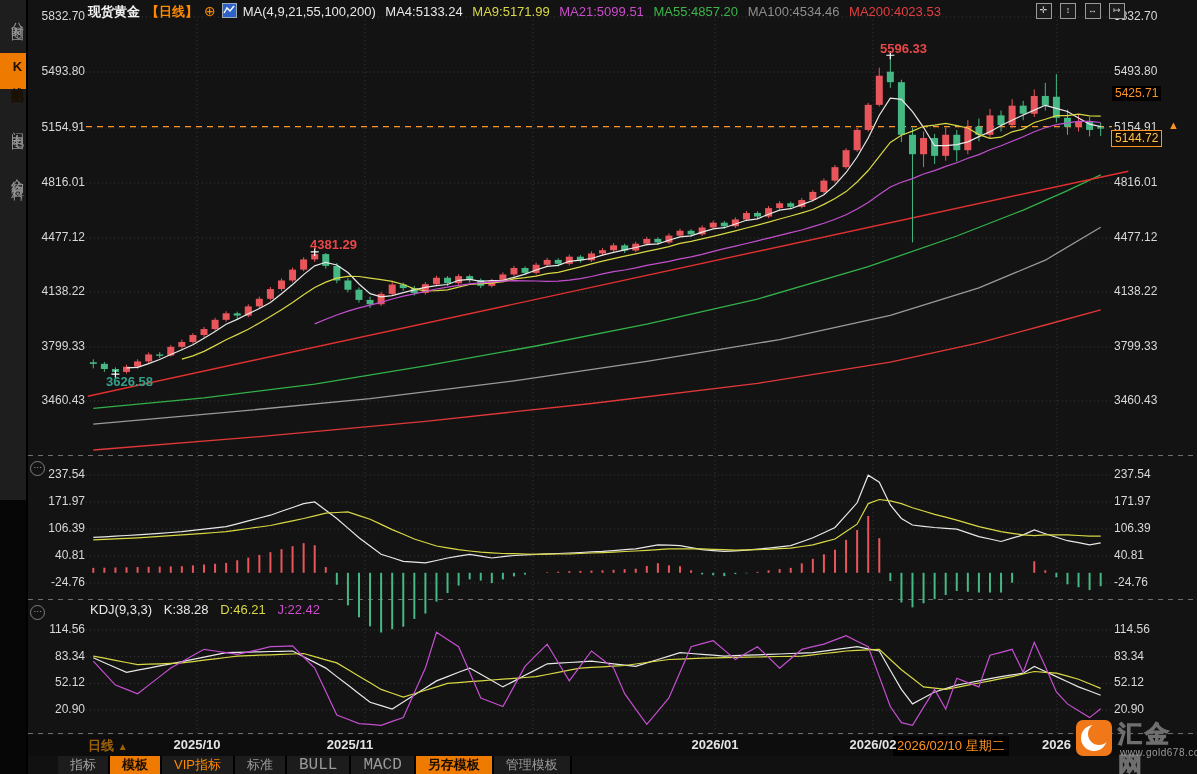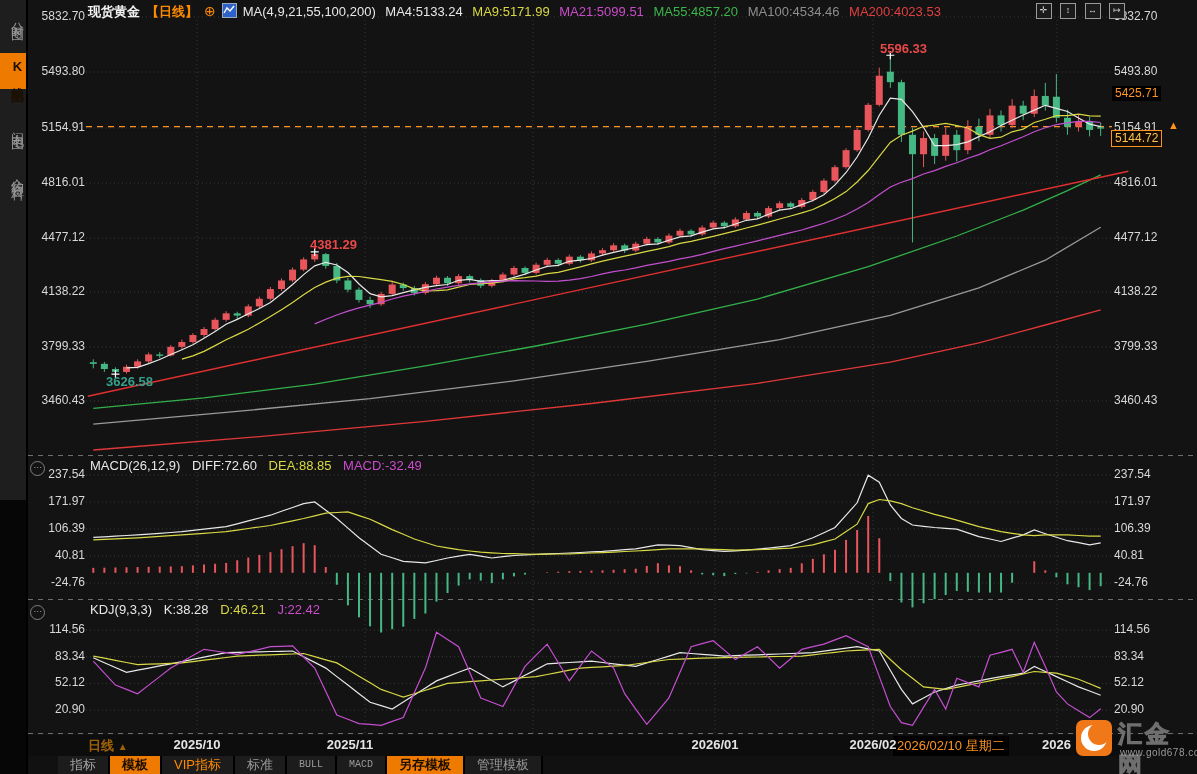--- a/index.html
+++ b/index.html
@@ -56,21 +56,21 @@
   #cur-date{position:absolute;left:865px;top:1px;background:#000;color:#ff9322;padding:1px 4px;}
   #next-month{position:absolute;left:1014px;top:2px;color:#e4e4e4;font-weight:bold;}
   
   #toolbar{position:absolute;left:28px;top:756px;width:1169px;height:18px;background:#111;
            display:flex;align-items:stretch;padding-left:30px;box-sizing:border-box;z-index:2;}
   .tb{font-size:13px;line-height:18px;padding:0 12px;background:#1c1c1c;color:#9a9a9a;
       border-right:2px solid #000;cursor:pointer;white-space:nowrap;}
   .tb.plain{color:#a3a3a3;}
   .tb.vip{color:#ff8a00;}
   .tb.active{background:#ef7a00;color:#190d00;font-weight:bold;}
-  .tb.mono{font-family:"Liberation Mono","DejaVu Sans Mono",monospace;font-size:10px;}
+  .tb.mono{font-family:"Liberation Mono","DejaVu Sans Mono",monospace;font-size:16px;}
   
   #logo{position:absolute;left:1076px;top:716px;z-index:8;width:96px;height:48px;}
   .logo-sq{position:absolute;left:0;top:4px;width:36px;height:36px;background:#f07818;border-radius:7px;}
   .logo-sq:before{content:"";position:absolute;left:5px;top:5px;width:26px;height:26px;
                   background:#fff;border-radius:50%;}
   .logo-sq:after{content:"";position:absolute;left:12px;top:3px;width:22px;height:22px;
                  background:#f07818;border-radius:50%;}
   .logo-name{position:absolute;left:42px;top:2px;font-size:24px;font-weight:bold;color:#3a3a3a;
              -webkit-text-stroke:1px #6f6f6f;letter-spacing:3px;}
   .logo-url{position:absolute;left:44px;top:31px;font-size:10px;color:#9b9b9b;letter-spacing:0.5px;}
@@ -417,26 +417,20 @@
       <line x1="1072.67" y1="572.8052611513534" x2="1072.67" y2="586.1868852459016" stroke="#45b884" stroke-width="2"></line>
       <path d="M65.3 537.4 L76.4 536.8 L87.4 536.2 L98.5 535.5 L109.6 534.9 L120.7 534.1 L131.7 533.3 L142.8 532.5 L153.9 531.6 L164.9 530.4 L176.0 529.2 L187.1 527.9 L198.1 526.7 L209.2 523.8 L220.3 520.9 L231.4 518.0 L242.4 515.2 L253.5 511.3 L264.6 507.5 L275.6 503.6 L286.7 502.0 L297.8 510.2 L308.8 518.5 L319.9 528.1 L331.0 537.8 L342.1 546.0 L353.1 554.3 L364.2 557.8 L375.3 561.3 L386.3 562.1 L397.4 562.9 L408.5 560.5 L419.5 558.0 L430.6 556.1 L441.7 554.3 L452.8 556.1 L463.8 558.0 L474.9 556.7 L486.0 555.5 L497.0 554.9 L508.1 554.3 L519.2 553.9 L530.2 553.5 L541.3 553.0 L552.4 552.5 L563.5 551.9 L574.5 551.4 L585.6 550.6 L596.7 549.7 L607.7 548.9 L618.8 546.9 L629.9 544.8 L640.9 545.2 L652.0 545.6 L663.1 547.7 L674.1 549.7 L685.2 550.6 L696.3 551.4 L707.4 550.8 L718.4 550.2 L729.5 549.1 L740.6 548.1 L751.6 546.9 L762.7 545.6 L773.8 541.7 L784.9 537.8 L795.9 532.7 L807.0 527.5 L818.1 515.2 L829.1 502.8 L840.2 475.2 L851.3 482.2 L862.3 504.9 L873.4 518.5 L884.5 525.0 L895.5 526.3 L906.6 527.5 L917.7 528.3 L928.8 529.2 L939.8 532.9 L950.9 536.6 L962.0 539.0 L973.0 541.5 L984.1 538.2 L995.2 534.9 L1006.3 530.0 L1017.3 533.7 L1028.4 537.2 L1039.5 540.7 L1050.5 542.7 L1061.6 544.8 L1072.7 542.9 " fill="none" stroke="#e8e8e8" stroke-width="1.2"></path>
       <path d="M65.3 539.9 L76.4 539.4 L87.4 538.8 L98.5 538.3 L109.6 537.8 L120.7 537.1 L131.7 536.4 L142.8 535.6 L153.9 534.9 L164.9 534.1 L176.0 533.3 L187.1 532.5 L198.1 531.6 L209.2 530.1 L220.3 528.5 L231.4 527.0 L242.4 525.5 L253.5 523.1 L264.6 520.8 L275.6 518.5 L286.7 515.8 L297.8 513.1 L308.8 512.5 L319.9 511.9 L331.0 515.6 L342.1 519.3 L353.1 524.4 L364.2 529.6 L375.3 534.3 L386.3 539.0 L397.4 542.5 L408.5 546.0 L419.5 547.9 L430.6 549.7 L441.7 551.0 L452.8 552.2 L463.8 552.8 L474.9 553.5 L486.0 553.7 L497.0 554.0 L508.1 554.3 L519.2 554.1 L530.2 554.0 L541.3 553.9 L552.4 553.5 L563.5 553.0 L574.5 552.6 L585.6 552.1 L596.7 551.5 L607.7 551.0 L618.8 550.3 L629.9 549.6 L640.9 548.9 L652.0 548.9 L663.1 548.9 L674.1 548.9 L685.2 549.3 L696.3 549.7 L707.4 550.2 L718.4 549.9 L729.5 549.6 L740.6 549.3 L751.6 548.7 L762.7 548.1 L773.8 546.5 L784.9 544.8 L795.9 541.9 L807.0 539.0 L818.1 531.6 L829.1 524.2 L840.2 503.6 L851.3 499.5 L862.3 500.8 L873.4 503.6 L884.5 507.7 L895.5 511.0 L906.6 514.3 L917.7 517.2 L928.8 520.1 L939.8 523.4 L950.9 526.7 L962.0 529.2 L973.0 531.6 L984.1 533.3 L995.2 534.9 L1006.3 535.7 L1017.3 534.9 L1028.4 534.9 L1039.5 534.9 L1050.5 535.5 L1061.6 536.2 L1072.7 536.2 " fill="none" stroke="#d8d845" stroke-width="1.2"></path>
       <path d="M65.3 657.8 L76.4 662.7 L87.4 667.5 L98.5 672.3 L109.6 670.2 L120.7 668.1 L131.7 665.9 L142.8 663.8 L153.9 661.6 L164.9 659.3 L176.0 657.1 L187.1 654.9 L198.1 652.7 L209.2 652.4 L220.3 652.1 L231.4 651.8 L242.4 651.5 L253.5 651.3 L264.6 651.0 L275.6 656.7 L286.7 662.4 L297.8 668.1 L308.8 676.6 L319.9 685.1 L331.0 693.7 L342.1 702.2 L353.1 705.6 L364.2 709.1 L375.3 702.0 L386.3 695.0 L397.4 687.9 L408.5 680.9 L419.5 676.6 L430.6 672.3 L441.7 668.1 L452.8 674.3 L463.8 680.6 L474.9 686.9 L486.0 681.1 L497.0 675.3 L508.1 669.6 L519.2 663.8 L530.2 663.1 L541.3 662.5 L552.4 661.9 L563.5 661.2 L574.5 662.5 L585.6 663.8 L596.7 665.1 L607.7 666.4 L618.8 662.9 L629.9 659.5 L640.9 656.1 L652.0 652.7 L663.1 653.5 L674.1 654.4 L685.2 655.2 L696.3 656.1 L707.4 655.7 L718.4 655.2 L729.5 654.8 L740.6 654.4 L751.6 654.0 L762.7 653.5 L773.8 653.1 L784.9 652.7 L795.9 651.2 L807.0 649.7 L818.1 648.2 L829.1 646.7 L840.2 648.8 L851.3 651.0 L862.3 670.2 L873.4 689.4 L884.5 703.9 L895.5 698.0 L906.6 692.0 L917.7 688.6 L928.8 685.1 L939.8 683.0 L950.9 680.9 L962.0 678.7 L973.0 676.6 L984.1 674.9 L995.2 673.2 L1006.3 666.4 L1017.3 671.5 L1028.4 676.6 L1039.5 681.7 L1050.5 686.9 L1061.6 691.0 L1072.7 695.2 " fill="none" stroke="#e8e8e8" stroke-width="1.2"></path>
       <path d="M65.3 656.1 L76.4 658.2 L87.4 660.4 L98.5 662.5 L109.6 664.6 L120.7 664.2 L131.7 663.8 L142.8 663.4 L153.9 662.9 L164.9 661.6 L176.0 660.2 L187.1 658.8 L198.1 657.5 L209.2 656.1 L220.3 655.7 L231.4 655.2 L242.4 654.8 L253.5 654.4 L264.6 654.0 L275.6 653.5 L286.7 656.7 L297.8 659.8 L308.8 662.9 L319.9 669.6 L331.0 676.2 L342.1 682.8 L353.1 689.4 L364.2 693.3 L375.3 697.1 L386.3 693.7 L397.4 690.3 L408.5 686.9 L419.5 683.4 L430.6 682.6 L441.7 681.7 L452.8 680.9 L463.8 680.0 L474.9 679.2 L486.0 678.3 L497.0 677.5 L508.1 676.6 L519.2 674.5 L530.2 672.3 L541.3 670.2 L552.4 668.1 L563.5 667.4 L574.5 666.8 L585.6 666.1 L596.7 665.5 L607.7 664.0 L618.8 662.5 L629.9 661.0 L640.9 659.5 L652.0 659.1 L663.1 658.7 L674.1 658.2 L685.2 657.8 L696.3 657.6 L707.4 657.4 L718.4 657.2 L729.5 657.0 L740.6 656.7 L751.6 656.5 L762.7 656.3 L773.8 656.1 L784.9 654.8 L795.9 653.5 L807.0 652.3 L818.1 651.0 L829.1 650.4 L840.2 649.8 L851.3 649.3 L862.3 659.5 L873.4 669.8 L884.5 678.3 L895.5 686.9 L906.6 688.1 L917.7 689.4 L928.8 687.3 L939.8 685.1 L950.9 683.0 L962.0 680.9 L973.0 678.7 L984.1 676.6 L995.2 674.0 L1006.3 671.5 L1017.3 672.3 L1028.4 673.2 L1039.5 676.2 L1050.5 679.2 L1061.6 683.8 L1072.7 688.4 " fill="none" stroke="#d8d845" stroke-width="1.2"></path>
       <path d="M65.3 661.2 L76.4 673.2 L87.4 685.1 L98.5 689.4 L109.6 693.7 L120.7 685.1 L131.7 676.6 L142.8 668.1 L153.9 661.8 L164.9 655.5 L176.0 649.3 L187.1 651.0 L198.1 652.7 L209.2 654.4 L220.3 651.8 L231.4 649.3 L242.4 646.7 L253.5 646.3 L264.6 645.9 L275.6 657.0 L286.7 668.1 L297.8 691.6 L308.8 715.0 L319.9 719.3 L331.0 723.6 L342.1 724.4 L353.1 725.3 L364.2 721.4 L375.3 717.6 L386.3 692.8 L397.4 668.1 L408.5 632.2 L419.5 639.4 L430.6 646.7 L441.7 672.3 L452.8 698.0 L463.8 702.2 L474.9 706.5 L486.0 686.4 L497.0 666.4 L508.1 655.2 L519.2 644.1 L530.2 662.5 L541.3 680.9 L552.4 665.9 L563.5 651.0 L574.5 659.5 L585.6 668.1 L596.7 693.7 L607.7 709.1 L618.8 724.4 L629.9 711.2 L640.9 698.0 L652.0 672.3 L663.1 646.7 L674.1 643.7 L685.2 640.7 L696.3 650.1 L707.4 659.5 L718.4 653.1 L729.5 646.7 L740.6 657.4 L751.6 668.1 L762.7 658.7 L773.8 649.3 L784.9 646.7 L795.9 644.1 L807.0 639.9 L818.1 635.6 L829.1 641.2 L840.2 646.7 L851.3 676.6 L862.3 706.5 L873.4 722.7 L884.5 725.3 L895.5 707.4 L906.6 689.4 L917.7 709.1 L928.8 678.3 L939.8 682.6 L950.9 686.9 L962.0 655.2 L973.0 652.3 L984.1 649.3 L995.2 672.3 L1006.3 642.4 L1017.3 666.4 L1028.4 692.0 L1039.5 703.9 L1050.5 710.8 L1061.6 717.6 L1072.7 708.7 " fill="none" stroke="#c44fd0" stroke-width="1.2"></path>
       <path d="M858.3399999999999 55.26127717334028L866.3399999999999 55.26127717334028M862.3399999999999 51.26127717334028L862.3399999999999 59.26127717334028" stroke="#fff" stroke-width="1.2" fill="none"></path>
       <path d="M282.7 251.94013750542726L290.7 251.94013750542726M286.7 247.94013750542726L286.7 255.94013750542726" stroke="#fff" stroke-width="1.2" fill="none"></path>
       <path d="M83.44 374.10525361784283L91.44 374.10525361784283M87.44 370.10525361784283L87.44 378.10525361784283" stroke="#fff" stroke-width="1.2" fill="none"></path>
     </svg>
-  <div class="ind-hdr" style="top:458px">
-    <span class="c-white">MACD(26,12,9)</span>
-    <span class="c-white">DIFF:72.60</span>
-    <span class="c-yellow">DEA:88.85</span>
-    <span class="c-magenta">MACD:-32.49</span>
-  </div>
   <div class="ind-hdr" style="top:602px">
     <span class="c-white">KDJ(9,3,3)</span>
     <span class="c-white">K:38.28</span>
     <span class="c-yellow">D:46.21</span>
     <span class="c-magenta">J:22.42</span>
   </div>
   <div class="gear-circle" style="top:461px">⋯</div>
   <div class="gear-circle" style="top:605px">⋯</div>
 
   <div class="ann red" style="left:852px;top:41px">5596.33</div>

